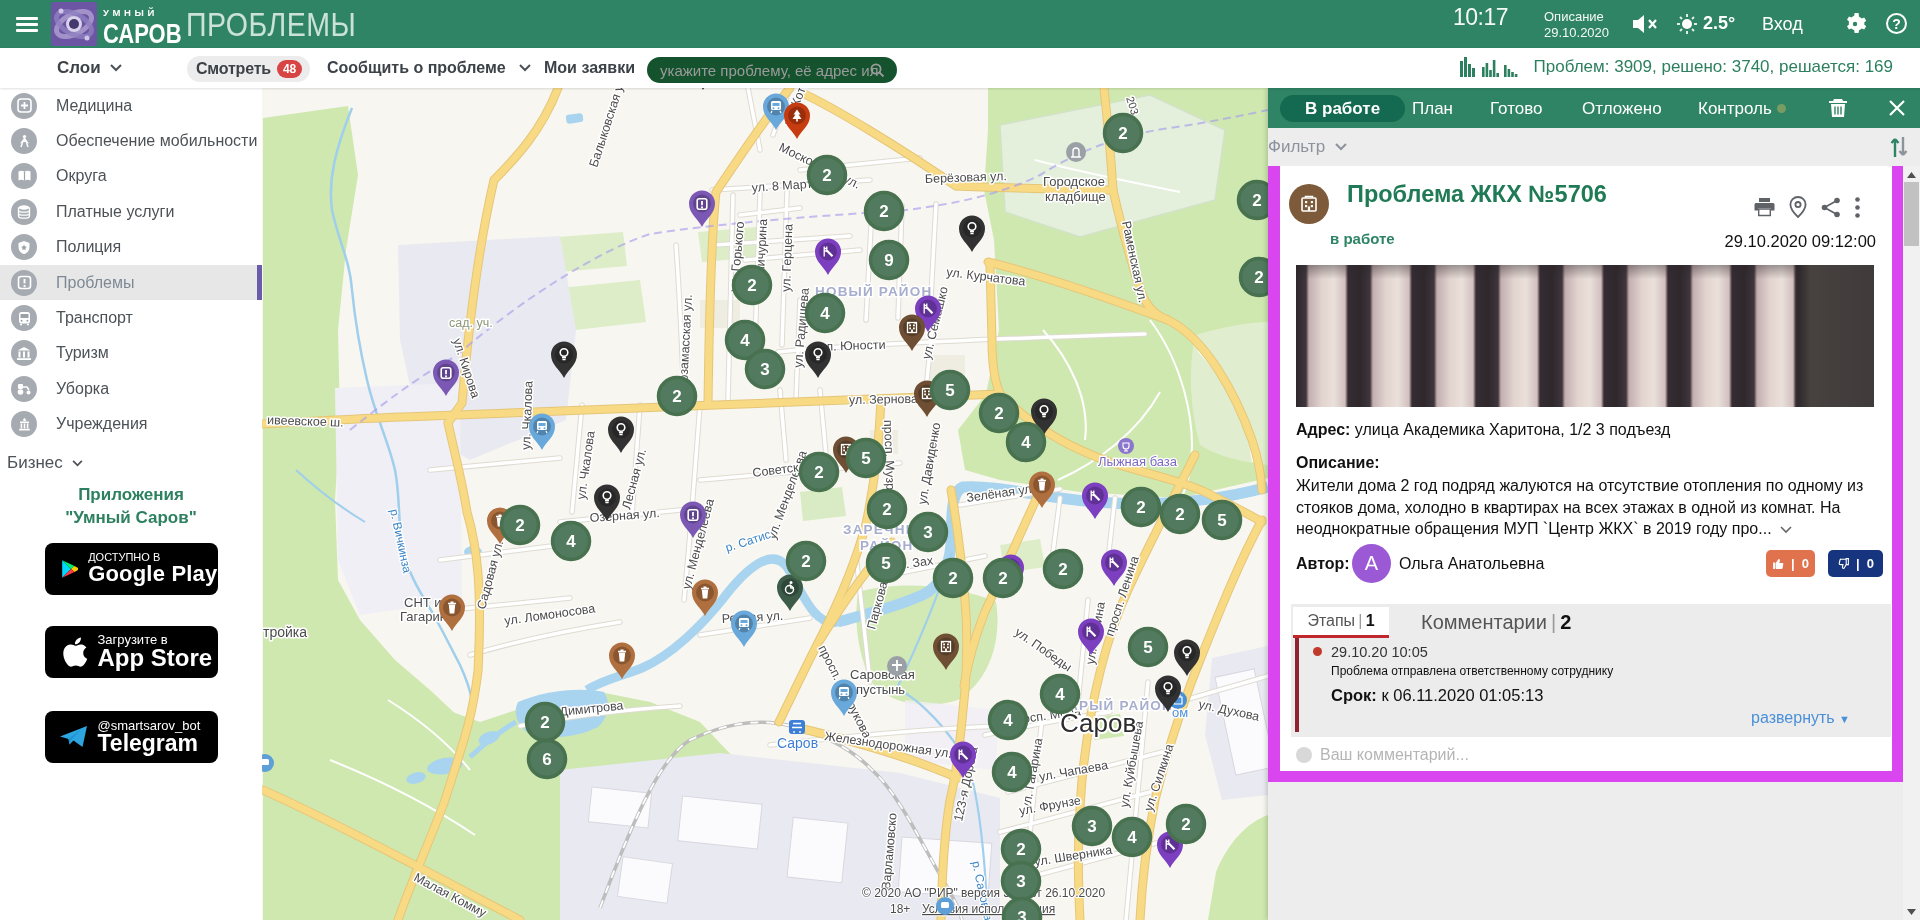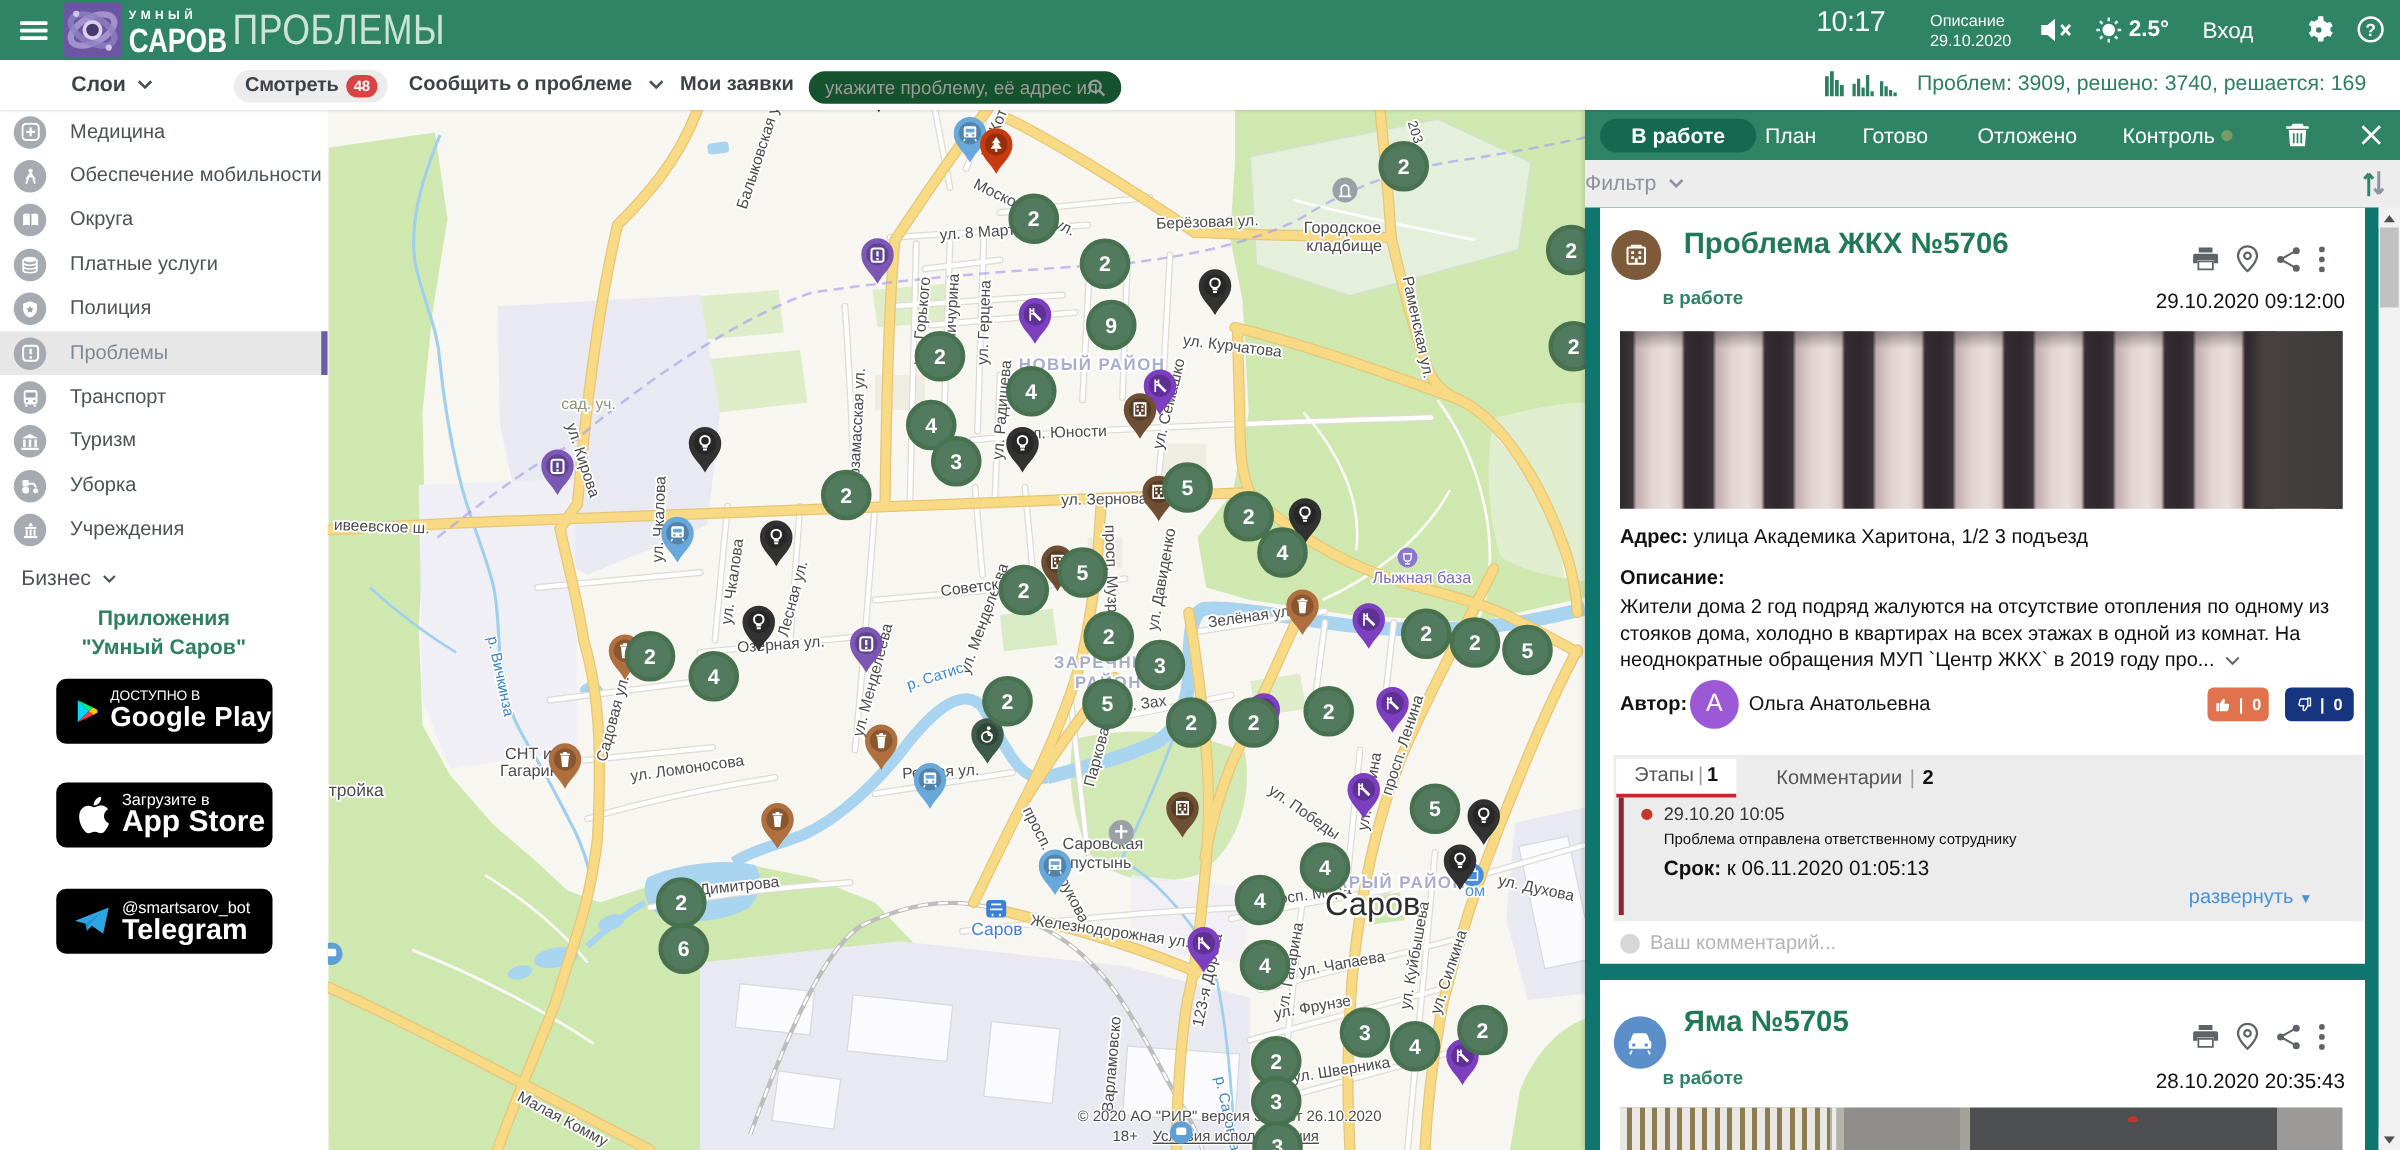--- a/index.html
+++ b/index.html
@@ -41,21 +41,21 @@
 .badge .s{font-size:11px}
 .badge .b{font-size:22px;font-weight:bold;letter-spacing:.2px}
 .badge .t{font-size:22px;font-weight:bold}
 
 #map{position:absolute;left:262px;top:88px;width:1006px;height:832px;background:#f7f5ef;overflow:hidden}
 
 #panel{position:absolute;left:1268px;top:88px;width:652px;height:832px;background:#ededed;box-shadow:-2px 0 4px rgba(0,0,0,.15);z-index:25}
 #tabs{position:absolute;left:0;top:0;width:652px;height:40px;background:#2e8465;color:#fff;font-size:17px}
 #tabact{background:#136a50;border-radius:14px;height:27px;display:flex;align-items:center;padding:0 25px;font-weight:bold}
 #filter{position:absolute;left:0;top:40px;width:652px;height:38px;background:#ededed;color:#8d939c;font-size:17px;display:flex;align-items:center}
-#cards{position:absolute;left:0;top:78px;width:635px;height:754px;background:#0f766e;overflow:hidden}
+#cards{position:absolute;left:0;top:78px;width:635px;height:616px;background:#d946ef;overflow:hidden}
 #sbar{position:absolute;right:0;top:78px;width:17px;height:754px;background:#f1f1f1}
 #sthumb{position:absolute;left:1px;top:16px;width:15px;height:64px;background:#c1c1c1}
 .card{background:#fff;position:relative}
 .ctitle{color:#1f7a55;font-weight:bold;font-size:23.5px}
 .inwork{color:#2e8465;font-weight:bold;font-size:15px}
 .cicons{position:absolute;display:flex;align-items:center;gap:14px}
 #photo1{background:
  linear-gradient(90deg,rgba(0,0,0,0) 0 86%,rgba(40,36,36,.25) 87%,#474240 89%,#3f3b3a 100%),
  linear-gradient(180deg,rgba(45,38,42,.4) 0,rgba(0,0,0,0) 10%),
  repeating-linear-gradient(90deg,
@@ -246,21 +246,21 @@
             <path d="M7.5 1l2 2.5h-4z" fill="#fff"></path>
             <rect x="6.7" y="1.8" width="1.6" height="2.4" fill="#fff"></rect>
             <rect x="3" y="4.5" width="9" height="1.6" fill="#fff"></rect>
             <path d="M3.6 6.5h1.6v5H3.6zM6.7 6.5h1.6v5H6.7zM9.8 6.5h1.6v5H9.8z" fill="#fff"></path>
             <rect x="2.2" y="11.8" width="10.6" height="1.7" fill="#fff"></rect>
           </svg>
         </span>
         <span class="tx">Учреждения</span>
       </div>
     <div style="position:relative;height:33px;display:flex;align-items:center;color:#4c5257;font-size:17px;margin-top:5px">
-        <span style="margin-left:17px">Бизнес&nbsp;&nbsp;</span>
+        <span style="margin-left:7px">Бизнес&nbsp;&nbsp;</span>
         <svg width="11" height="7" viewBox="0 0 12 8">
           <path d="M1 1l5 5 5-5" fill="none" stroke="#4c5257" stroke-width="2"></path>
         </svg>
       </div>
     <div id="apps">
       <div id="appt">Приложения<br>"Умный Саров"</div>
       <div class="badge" style="margin-top:13px">
         <svg width="28" height="32" viewBox="0 0 30 32" style="margin:0 10px 0 16px">
             <path fill="#00d7fe" d="M2 1v30l15-15z"></path>
             <path fill="#00f076" d="M2 1l21 10-6 5z"></path>
@@ -943,21 +943,21 @@
           <span style="margin:0 0 0 6px">|&nbsp; 0</span>
         </div>
         <div style="position:absolute;left:548px;top:384px;width:55px;height:27px;background:#17357e;border-radius:5px;color:#fff;display:flex;align-items:center;justify-content:center;font-size:13px;font-weight:bold">
           <svg width="13" height="13" viewBox="0 0 24 24" style="transform:rotate(180deg)">
               <path fill="none" stroke="#fff" stroke-width="2" d="M3 10h4v11H3zM7 20h9.5a2 2 0 002-1.6l1.4-6A2 2 0 0018 10h-5l.8-4.2A1.8 1.8 0 0010.4 4L7 10z"></path>
             </svg>
           <span style="margin:0 0 0 6px">|&nbsp; 0</span>
         </div>
         <div style="position:absolute;left:11px;top:438px;width:600px;height:133px;background:#ececec">
           <div style="position:absolute;left:2px;top:3px;width:96px;height:31px;background:#fff;border-bottom:3px solid #c0272d;color:#555;font-size:16px;display:flex;align-items:center;justify-content:center">Этапы<span style="color:#999"> | </span><b style="color:#111">1</b></div>
-          <div style="position:absolute;left:130px;top:3px;width:126px;height:31px;color:#555;font-size:16px;display:flex;align-items:center;justify-content:space-between">Комментарии<span style="color:#999"> | </span><b style="color:#111">2</b></div>
+          <div style="position:absolute;left:130px;top:3px;width:126px;height:31px;color:#555;font-size:20px;display:flex;align-items:center;justify-content:space-between">Комментарии<span style="color:#999"> | </span><b style="color:#111">2</b></div>
           <div style="position:absolute;left:4px;top:34px;width:4px;height:94px;background:#8f2430"></div>
           <div style="position:absolute;left:22px;top:43px;width:9px;height:9px;border-radius:50%;background:#c0392b"></div>
           <div style="position:absolute;left:40px;top:40px;font-size:14.5px;color:#333">29.10.20 10:05</div>
           <div style="position:absolute;left:40px;top:60px;font-size:12px;color:#111">Проблема отправлена ответственному сотруднику</div>
           <div style="position:absolute;left:40px;top:82px;font-size:16.5px;color:#111"><b>Срок:</b> к 06.11.2020 01:05:13</div>
           <div style="position:absolute;right:41px;top:105px;font-size:16px;color:#4a90d9">развернуть <span style="font-size:11px">▼</span></div>
         </div>
         <div style="position:absolute;left:16px;top:577px;width:580px;height:24px;display:flex;align-items:center">
           <div style="width:16px;height:16px;border-radius:50%;background:#d8d8d8;margin-right:8px"></div>
           <span style="color:#b5b5b5;font-size:16px">Ваш комментарий...</span>

